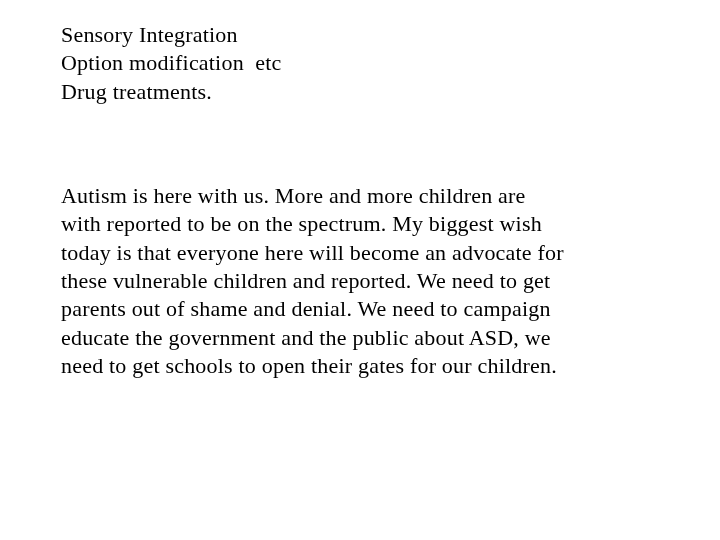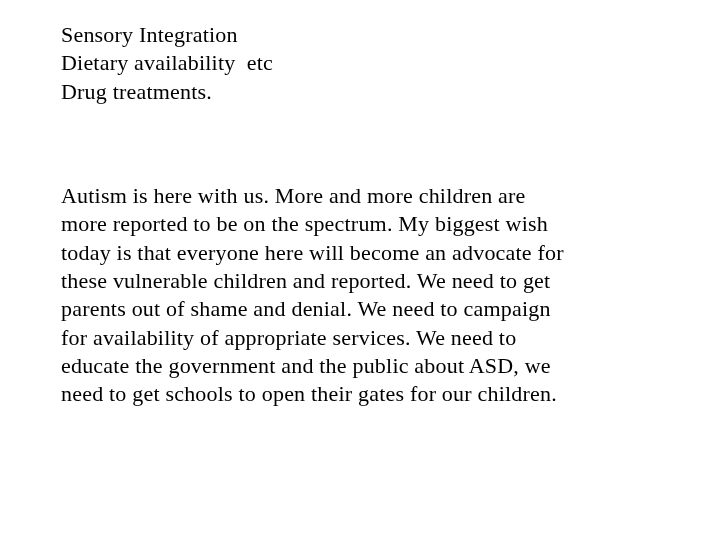--- a/index.html
+++ b/index.html
@@ -38,28 +38,27 @@
     white-space: pre;   
   }
 </style>
 </head>
 <body>
 
 <div class="slide" style="background: rgb(255, 255, 255); color: rgb(0, 0, 0);">
 
   <div class="text-block list-block">
     <div class="line">Sensory Integration</div>
-    <div class="line">Dietary availability  etc</div>
+    <div class="line">Option modification  etc</div>
     <div class="line">Drug treatments.</div>
   </div>
 
   <div class="text-block paragraph-block">
     <div class="line">Autism is here with us. More and more children are</div>
-    <div class="line">more reported to be on the spectrum. My biggest wish</div>
+    <div class="line">with reported to be on the spectrum. My biggest wish</div>
     <div class="line">today is that everyone here will become an advocate for</div>
     <div class="line">these vulnerable children and reported. We need to get</div>
     <div class="line">parents out of shame and denial. We need to campaign</div>
-    <div class="line">for availability of appropriate services. We need to</div>
     <div class="line">educate the government and the public about ASD, we</div>
     <div class="line">need to get schools to open their gates for our children.</div>
   </div>
 
 </div>
 
 </body></html>

